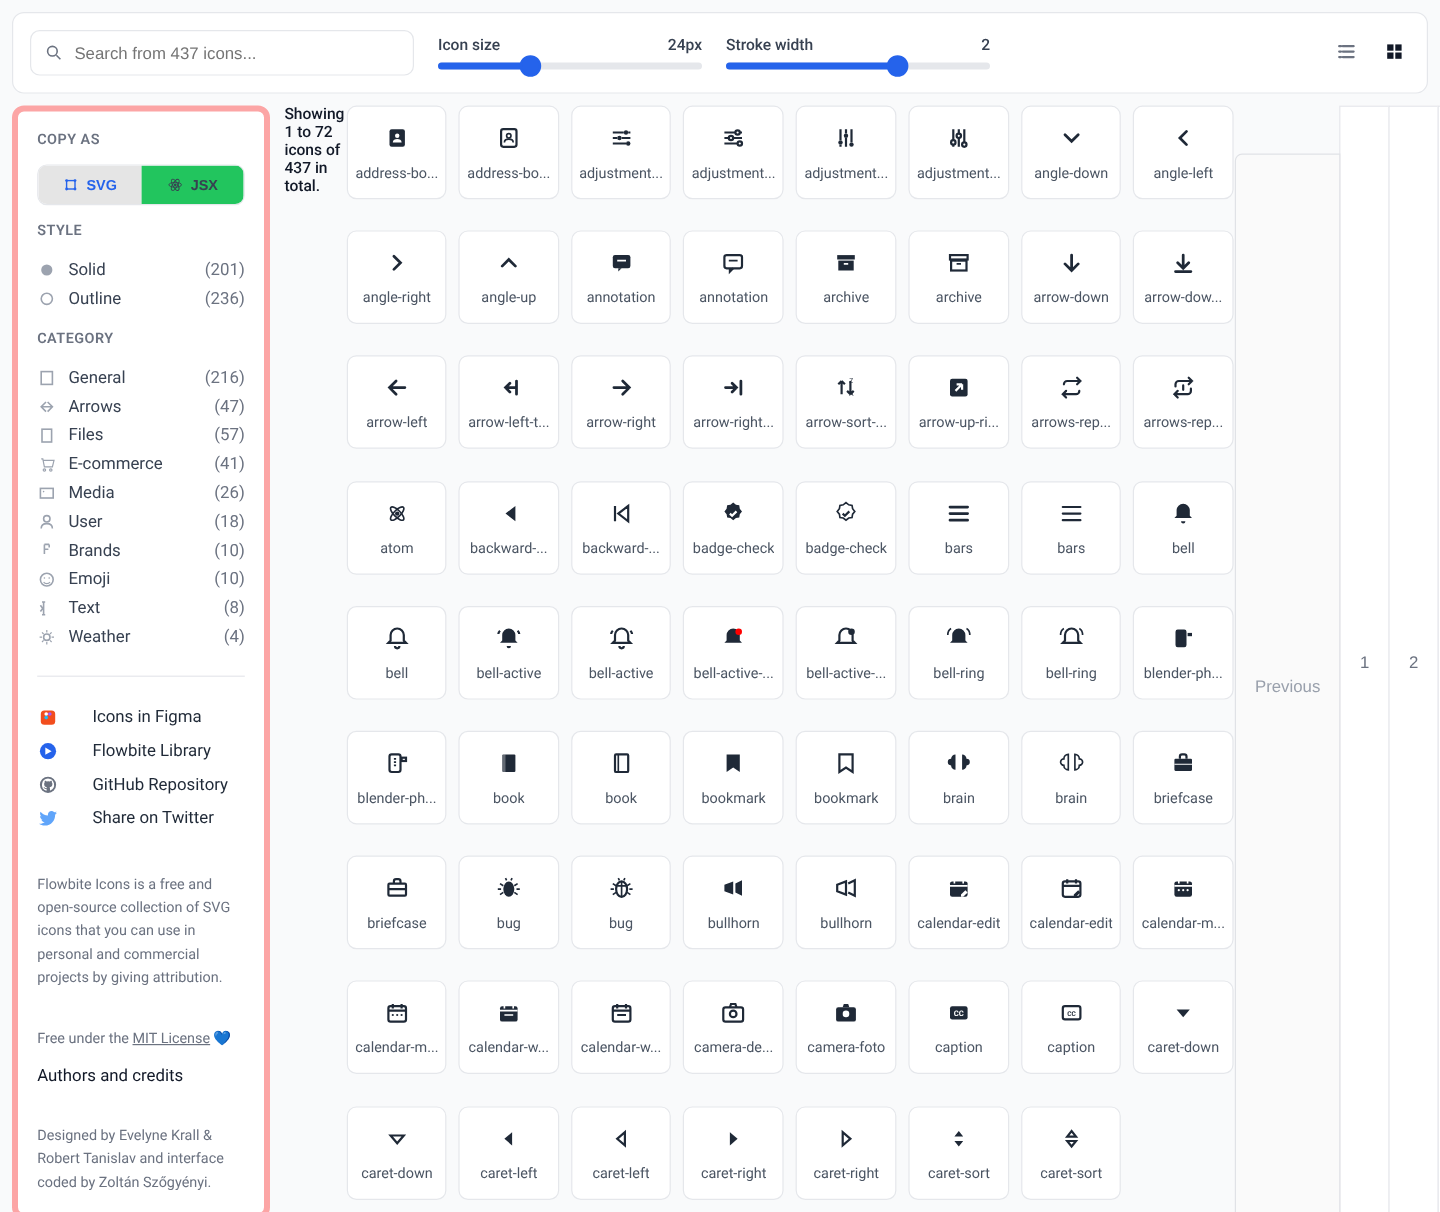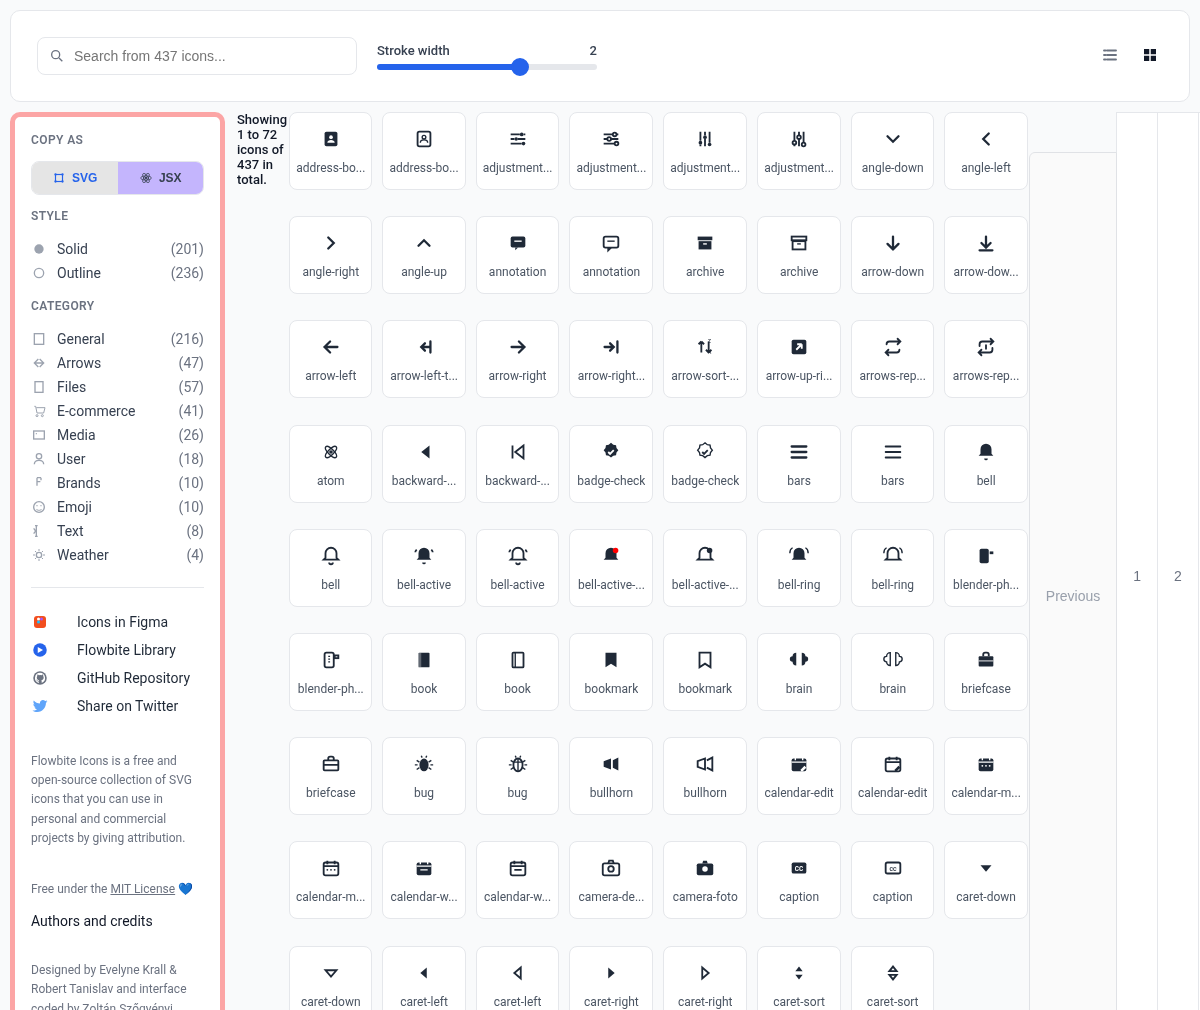--- a/index.html
+++ b/index.html
@@ -18,21 +18,21 @@
       flex-direction: column;
       padding: 10px;
       gap: 10px;
     }
     
     
     .topbar {
       background: #fff;
       border: 1px solid #e5e7eb;
       border-radius: 10px;
-      padding: 26px;
+      padding: 14px;
       display: flex;
       align-items: center;
       gap: 20px;
     }
     .search-wrap {
       position: relative;
       width: 320px;
     }
     .search-wrap .search-icon {
       position: absolute;
@@ -130,21 +130,21 @@
     }
     .segmented {
       display: flex;
       border: 1px solid #e5e7eb;
       border-radius: 8px;
       overflow: hidden;
     }
     .segmented button {
       flex: 1;
       padding: 9px 0;
-      background: #c4b5fd;
+      background: #22c55e;
       border: none;
       display: flex;
       align-items: center;
       justify-content: center;
       gap: 6px;
       font-size: 12px;
       font-weight: 600;
       cursor: pointer;
       color: #374151;
     }
@@ -274,20 +274,30 @@
 
 <div class="container">
 
   <div class="topbar">
     <div class="search-wrap">
       <svg class="search-icon" viewBox="0 0 24 24">
           <circle cx="10" cy="10" r="6" stroke="currentColor" stroke-width="2" fill="none"></circle>
           <path d="M15 15l5 5" stroke="currentColor" stroke-width="2"></path>
         </svg>
       <input class="search-input" placeholder="Search from 437 icons..." style="">
+    </div>
+    <div class="slider-group">
+      <div class="slider-label-row">
+        <span>Icon size</span>
+        <span>24px</span>
+      </div>
+      <div class="slider-track">
+        <div class="slider-fill" style="width:35%"></div>
+        <div class="slider-knob" style="left:35%"></div>
+      </div>
     </div>
     <div class="slider-group">
       <div class="slider-label-row">
         <span>Stroke width</span>
         <span>2</span>
       </div>
       <div class="slider-track">
         <div class="slider-fill" style="width:65%"></div>
         <div class="slider-knob" style="left:65%"></div>
       </div>

